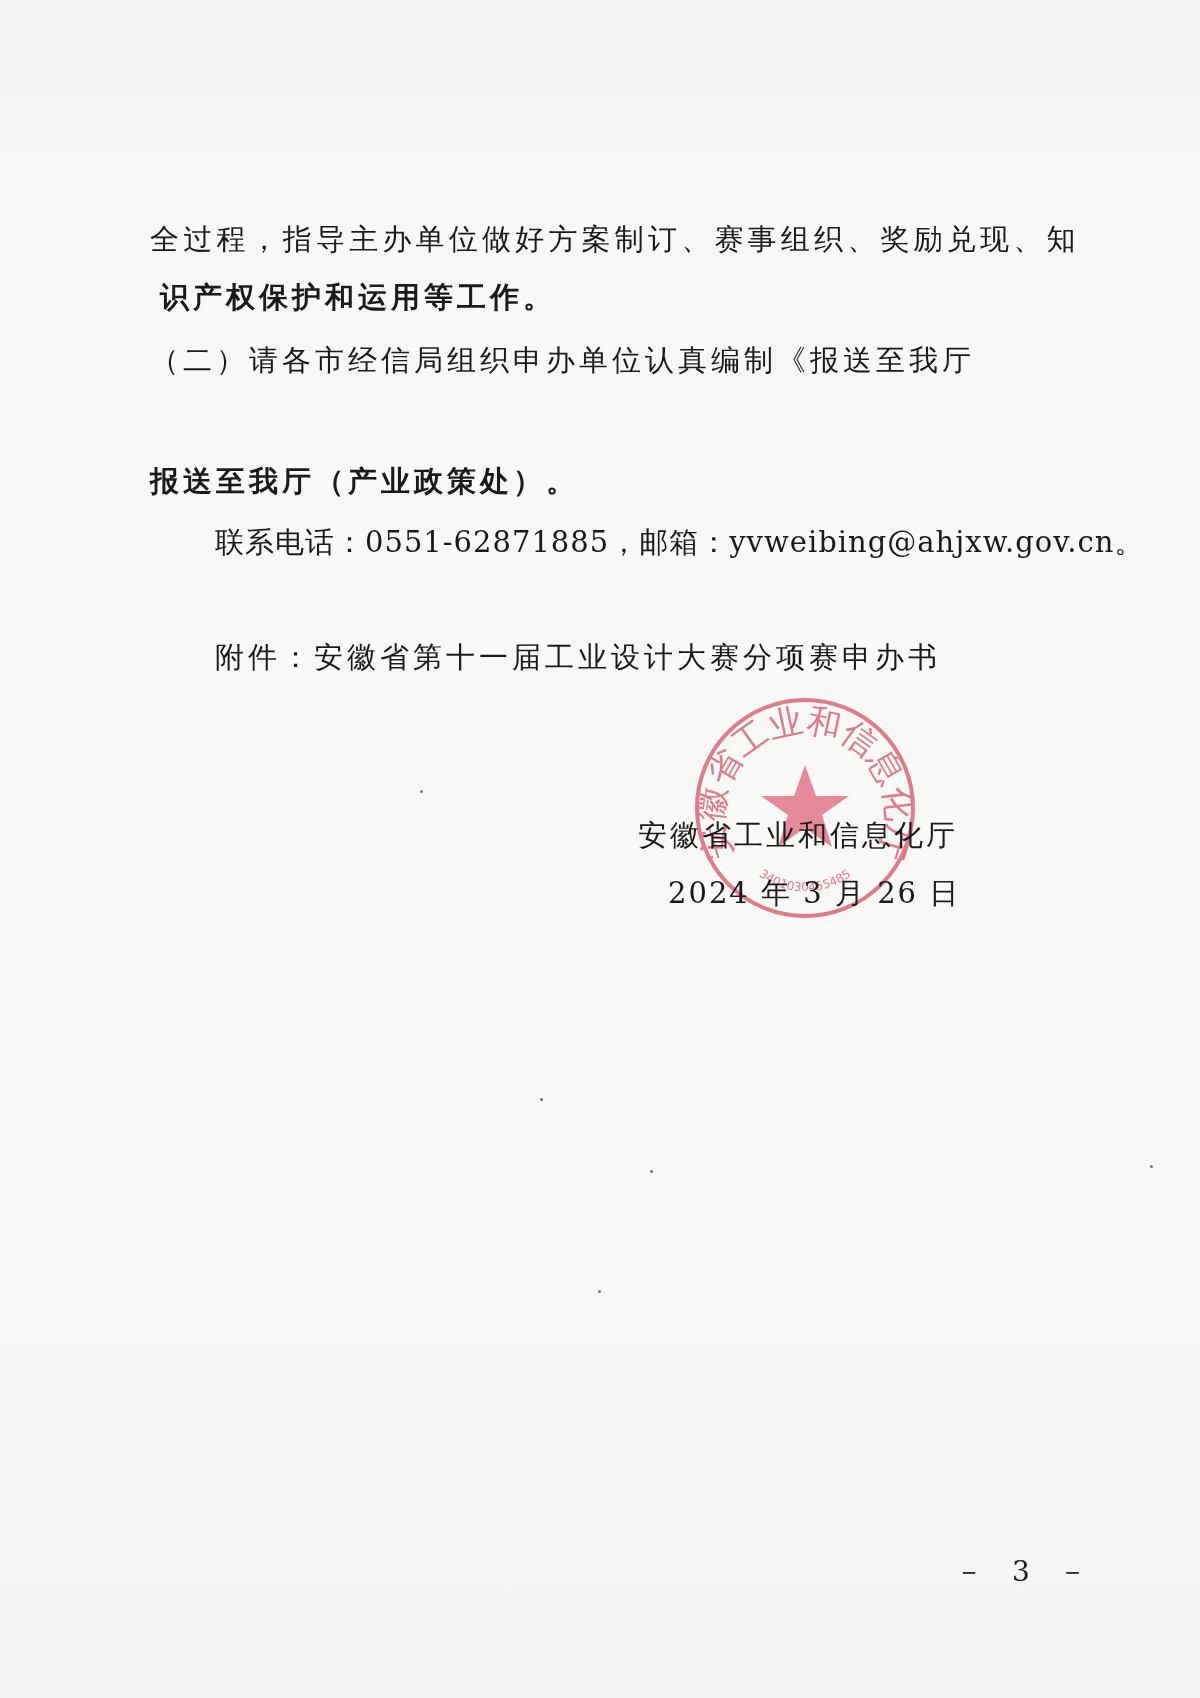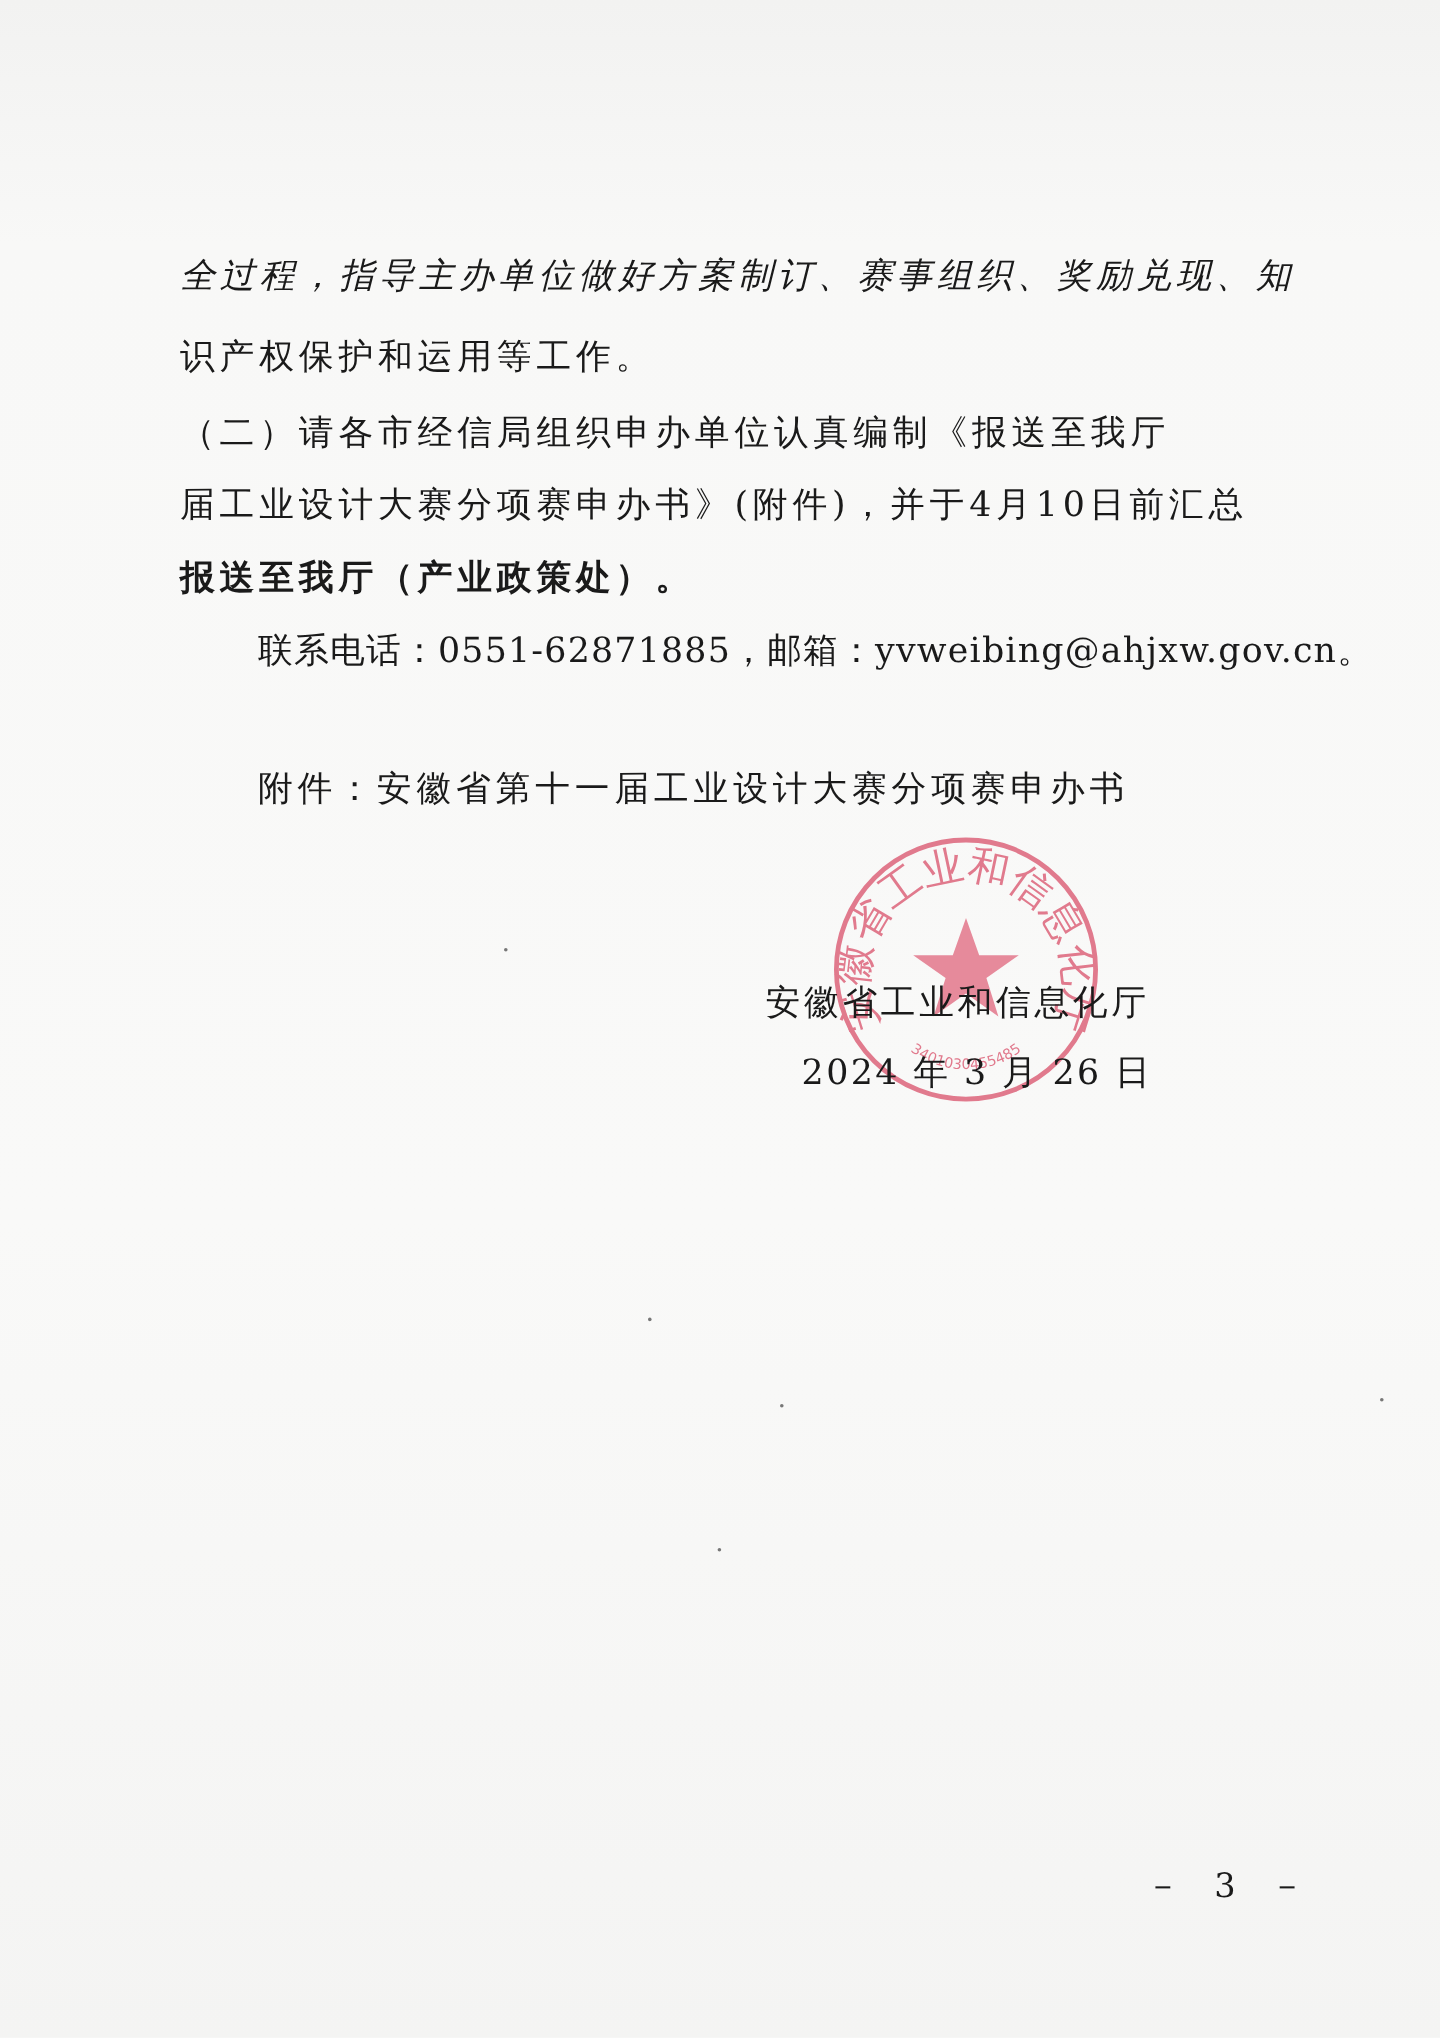--- a/index.html
+++ b/index.html
@@ -14,22 +14,22 @@
     position: absolute; left: 0; top: 0; width: 1200px; height: 1698px;
     background: linear-gradient(180deg, #f2f2f1 0%, #f8f8f7 12%, #f9f9f8 60%, #f4f4f3 100%);
   }
   .line {
     position: absolute;
     font-size: 29px;
     letter-spacing: 4px;
     white-space: nowrap;
     line-height: 40px;
   }
-  .p1l1 { left: 150px; top: 209px; letter-spacing: 4.2px; font-style: italic; }
-  .p1l2 { left: 150px; top: 277px; }
+  .p1l1 { left: 150px; top: 219px; letter-spacing: 4.2px; }
+  .p1l2 { left: 160px; top: 277px; font-weight: bold; }
   .p2l1 { left: 150px; top: 340px; }
   .p2l2 { left: 150px; top: 400px; }
   .p2l3 { left: 150px; top: 461px; font-weight: bold; }
   .contact { left: 215px; top: 522px; letter-spacing: 1px; }
   .attach { left: 215px; top: 637px; text-align: right; }
   .issuer { left: 638px; top: 815px; letter-spacing: 3px; }
   .date { left: 668px; top: 873px; letter-spacing: 2px; }
   .pagenum { position: absolute; left: 955px; top: 1553px; font-size: 28px; letter-spacing: 10px; }
   .seal {
     position: absolute; left: 690px; top: 693px;
@@ -39,21 +39,20 @@
 </style>
 </head>
 <body>
 
 <div class="page">
 
   <div class="line p1l1">全过程，指导主办单位做好方案制订、赛事组织、奖励兑现、知</div>
   <div class="line p1l2">识产权保护和运用等工作。</div>
 
   <div class="line p2l1">（二）请各市经信局组织申办单位认真编制《报送至我厅</div>
-  <div class="line p2l2">届工业设计大赛分项赛申办书》(附件)，并于4月10日前汇总</div>
   <div class="line p2l3">报送至我厅（产业政策处）。</div>
 
   <div class="line contact">联系电话：0551-62871885，邮箱：yvweibing@ahjxw.gov.cn。</div>
 
   <div class="line attach">附件：安徽省第十一届工业设计大赛分项赛申办书</div>
 
   <svg class="seal" viewBox="0 0 230 230">
     <defs>
       <path id="arcPath" d="M 38,150 A 82,82 0 1,1 192,150"></path>
       <path id="bottomArc" d="M 55,170 A 78,78 0 0,0 175,170"></path>

